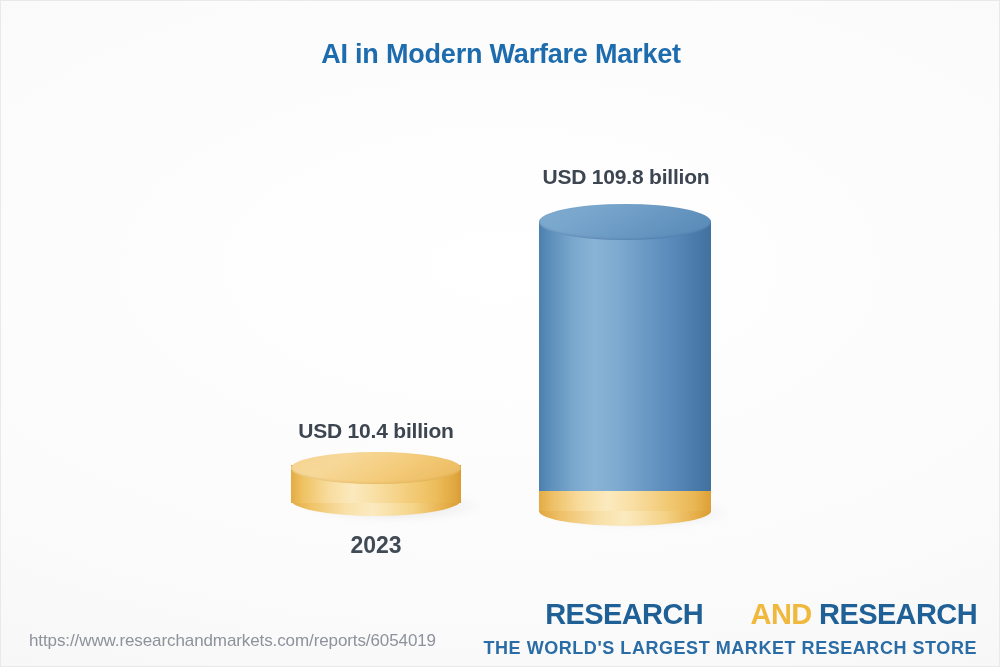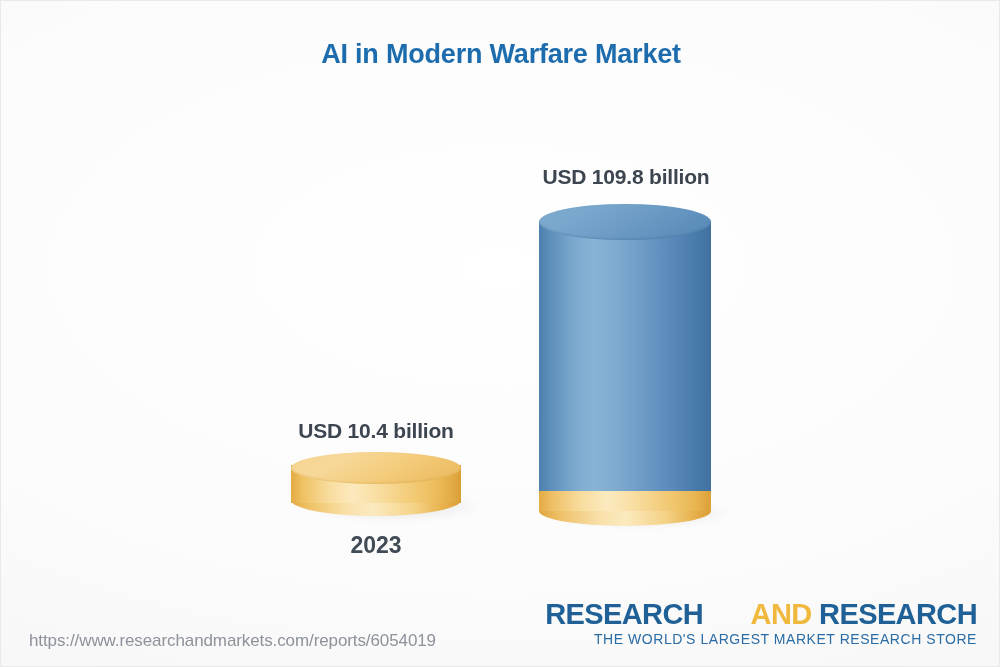--- a/index.html
+++ b/index.html
@@ -165,22 +165,22 @@
   }
   #logo{
     position:absolute;right:22px;top:598px;text-align:right;
   }
   #logo-main{
     font-size:29px;font-weight:bold;letter-spacing:-0.6px;
     color:#1f6097;line-height:1.05;white-space:nowrap;
   }
   #logo-main .gold{color:#f0b93e;margin-left:40px;}
   #logo-tagline{
-    font-size:14px;font-weight:normal;letter-spacing:0.55px;
-    color:#2a6ca5;margin-top:2px;white-space:nowrap;
+    font-size:18px;font-weight:bold;letter-spacing:0.55px;
+    color:#2a6ca5;margin-top:9px;white-space:nowrap;
   }
 </style>
 </head>
 <body>
 
 <div id="canvas">
 
   <div id="title">AI in Modern Warfare Market</div>
 
   <div class="value-label" id="label-2023">USD 10.4 billion</div>

